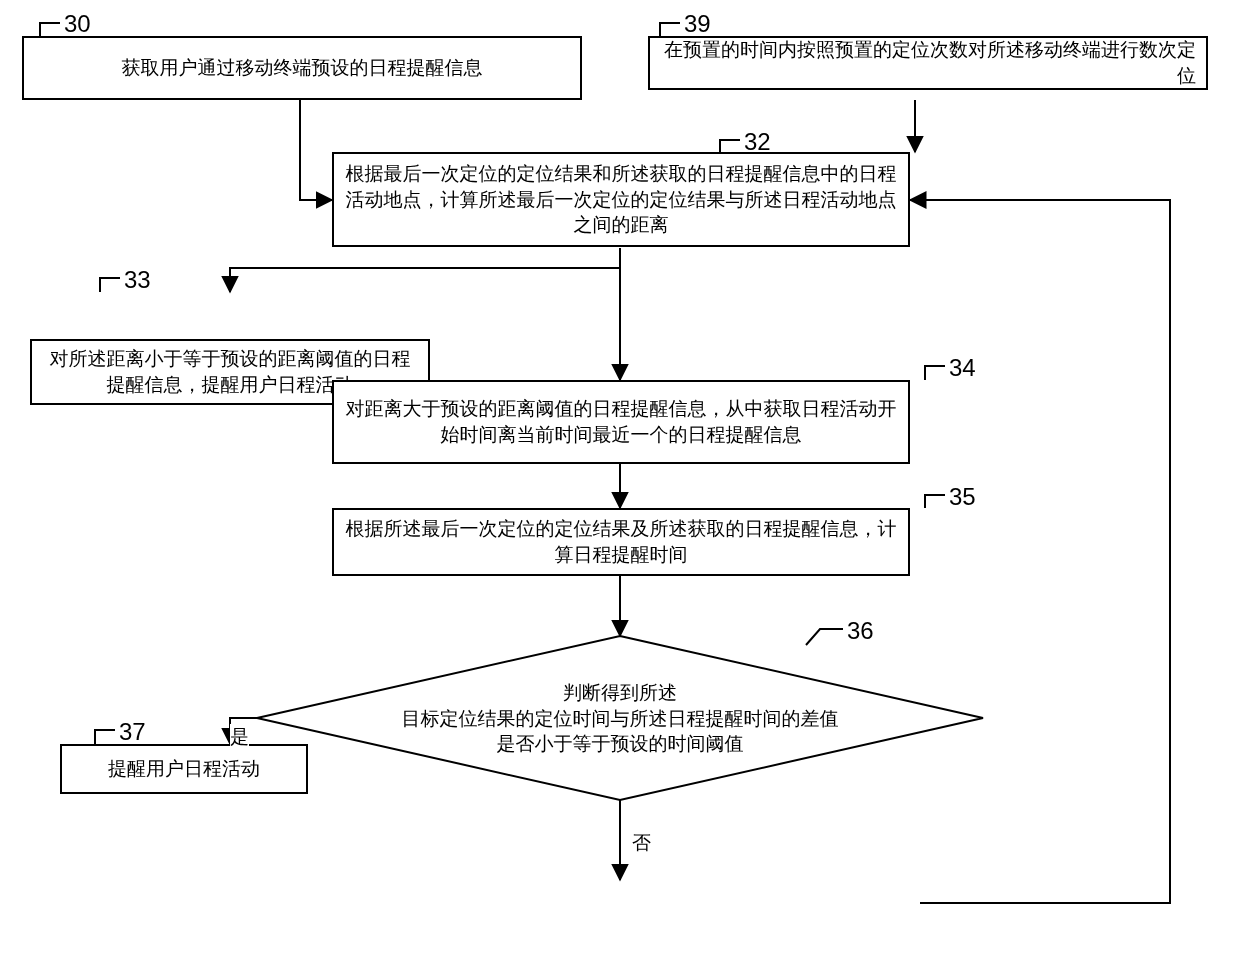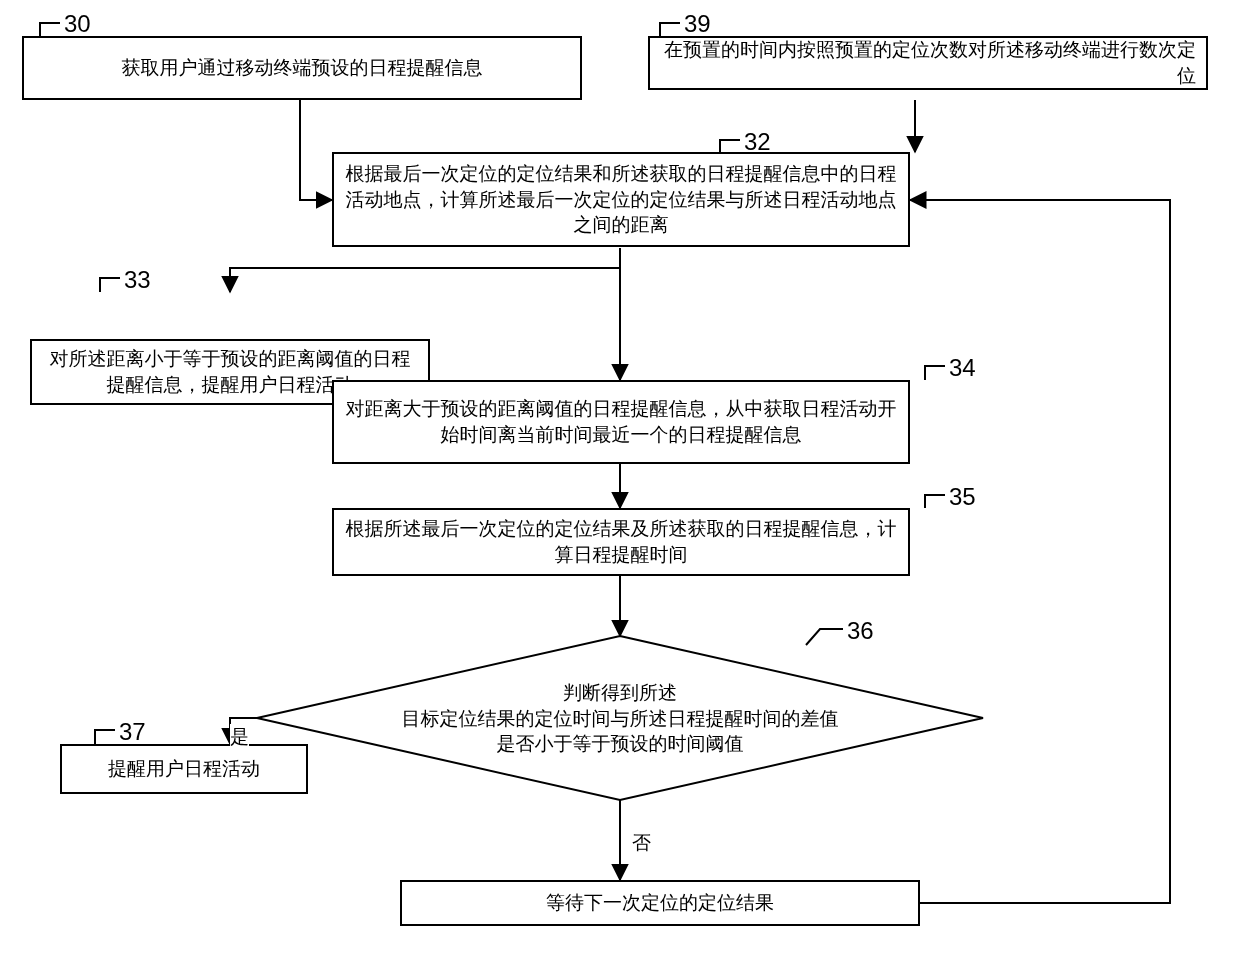--- a/index.html
+++ b/index.html
@@ -123,18 +123,17 @@
   <div class="box" style="left:332px; top:380px; width:578px; height:84px;">对距离大于预设的距离阈值的日程提醒信息，从中获取日程活动开始时间离当前时间最近一个的日程提醒信息</div>
 
   <div class="box" style="left:332px; top:508px; width:578px; height:68px;">根据所述最后一次定位的定位结果及所述获取的日程提醒信息，计算日程提醒时间</div>
 
   <div class="diamond-text" style="left:300px; top:680px; white-space:pre-line;">判断得到所述
 目标定位结果的定位时间与所述日程提醒时间的差值
 是否小于等于预设的时间阈值</div>
 
   <div class="box" style="left:60px;  top:744px; width:248px; height:50px;">提醒用户日程活动</div>
 
-  <div class="box" style="left:400px; top:880px; width:520px; height:46px;">等待下一次定位的定位结果</div>
 
   <div class="edge-label" style="left:230px; top:724px;">是</div>
   <div class="edge-label" style="left:632px; top:830px;">否</div>
 
 </div>
 
 </body></html>

